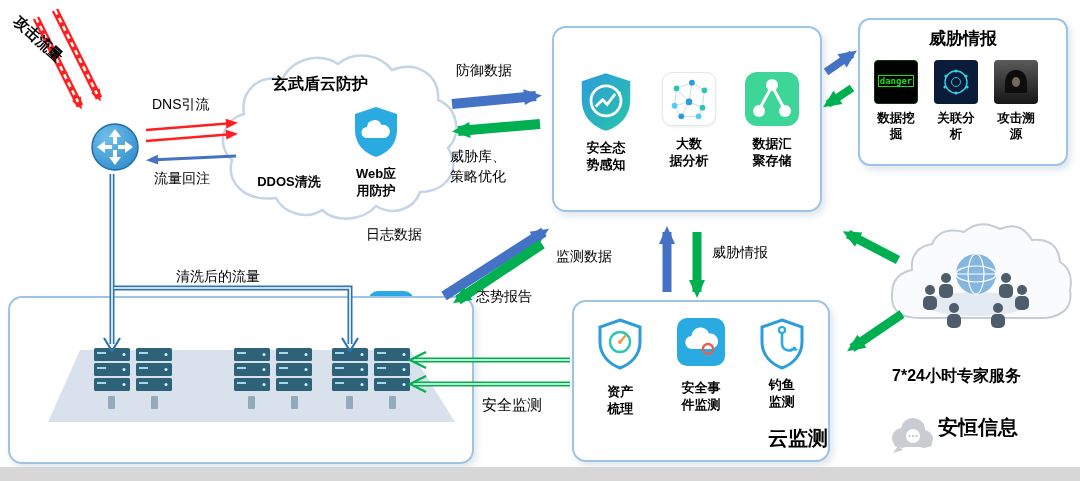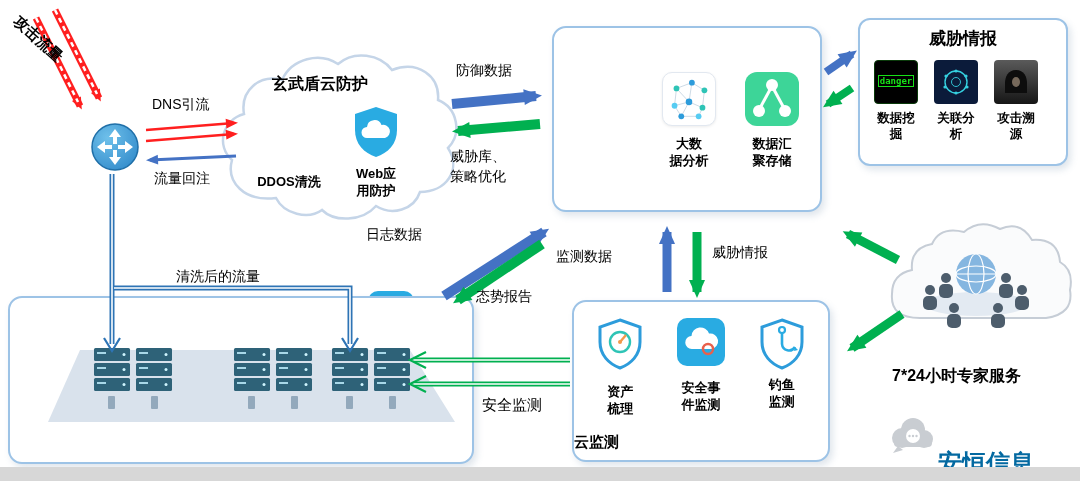--- a/index.html
+++ b/index.html
@@ -41,20 +41,38 @@
       <path d="M24 1 L45 8 V24 C45 38 36 47 24 51 C12 47 3 38 3 24 V8 Z" fill="#29ABE2"></path>
       <path d="M15 32 a5.5 5.5 0 0 1 0 -11 a7.5 7.5 0 0 1 14.5 -2 a5.5 5.5 0 0 1 3.5 13 z" fill="#fff"></path>
     </svg>
     <div class="abs" style="left:128px;top:120px;width:64px">
       <div class="iclab">Web应</div>
       <div class="iclab">用防护</div>
     </div>
   </div>
 
   <div class="box" style="left:552px;top:26px;width:270px;height:186px">
+    <div class="abs col" style="left:16px;top:44px;width:72px">
+      <svg width="56" height="60" viewBox="0 0 48 52" style="margin:0 auto">
+        <defs>
+            <linearGradient id="sg1" x1="0" y1="0" x2="1" y2="1">
+          <stop offset="0" stop-color="#2D9CDB"></stop>
+              <stop offset="1" stop-color="#27C5A8"></stop>
+            </linearGradient>
+          </defs>
+        <path d="M24 1 L45 8 V24 C45 38 36 47 24 51 C12 47 3 38 3 24 V8 Z" fill="url(#sg1)"></path>
+        <circle cx="24" cy="25" r="13" fill="none" stroke="#fff" stroke-width="2.4"></circle>
+        <polyline points="15,30 21,24 25,28 32,19" fill="none" stroke="#fff" stroke-width="2.4"></polyline>
+        <path d="M33 16 l4 1.5 -1.5 5 z" fill="#fff"></path>
+      </svg>
+      <div class="iclab" style="margin-top:8px">
+        <div>安全态</div>
+        <div>势感知</div>
+      </div>
+    </div>
 
     <div class="abs col" style="left:99px;top:44px;width:72px">
       <div class="icsq" style="width:54px;height:54px;background:#fff;border:1px solid #E2E8F0;box-shadow:0 1px 3px rgba(0,0,0,.08)">
         <svg width="54" height="54" viewBox="0 0 54 54">
           <g stroke="#CBD8E4" stroke-width="1">
             <line x1="14" y1="16" x2="30" y2="10"></line>
               <line x1="30" y1="10" x2="43" y2="18"></line>
             <line x1="14" y1="16" x2="12" y2="34"></line>
               <line x1="12" y1="34" x2="27" y2="30"></line>
             <line x1="27" y1="30" x2="30" y2="10"></line>
@@ -179,21 +197,21 @@
           <circle cx="24" cy="12" r="3" fill="none" stroke="#29ABE2" stroke-width="2.2"></circle>
           <path d="M24 15 v11 a7 7 0 0 0 13 3" fill="none" stroke="#29ABE2" stroke-width="2.6"></path>
           <path d="M37 29 l3 3 -4 1 z" fill="#29ABE2"></path>
         </svg>
         <div class="iclab" style="margin-top:7px">
           <div>钓鱼</div>
           <div>监测</div>
         </div>
       </div>
     </div>
-    <div class="abs bold" style="left:0;right:0;bottom:8px;text-align:left;font-size:15px">云监测</div>
+    <div class="abs bold" style="left:12px;right:0;bottom:8px;text-align:right;font-size:20px">云监测</div>
   </div>
 
   <div class="box" style="left:8px;top:296px;width:466px;height:168px">
     <svg class="abs" style="left:0;top:0" width="462" height="140" viewBox="0 0 462 140">
       <defs>
         <g id="rackgrp">
           <g>
             <rect x="0" y="0" width="36" height="13" rx="1.5" fill="#2E6278"></rect>
             <rect x="0" y="15" width="36" height="13" rx="1.5" fill="#2E6278"></rect>
             <rect x="0" y="30" width="36" height="13" rx="1.5" fill="#2E6278"></rect>
@@ -357,16 +375,16 @@
           <circle cx="38" cy="25" r="9"></circle>
         <rect x="8" y="24" width="38" height="9" rx="4"></rect>
         <path d="M12 32 l-5 7 10 -3 z"></path>
       </g>
       <circle cx="27" cy="22" r="7" fill="#fff"></circle>
       <circle cx="23.5" cy="22" r="1.2" fill="#C9CDD2"></circle>
         <circle cx="27" cy="22" r="1.2" fill="#C9CDD2"></circle>
       <circle cx="30.5" cy="22" r="1.2" fill="#C9CDD2"></circle>
     </svg>
   </div>
-  <div class="lbl bold" style="left:938px;top:447px;font-size:24px;color:#0369a1">安恒信息</div>
+  <div class="lbl bold" style="left:938px;top:414px;font-size:20px;color:#000000">安恒信息</div>
 
   <div class="abs" style="left:0;top:467px;width:1080px;height:14px;background:#D7D7D7"></div>
 </div>
 
 </body></html>

